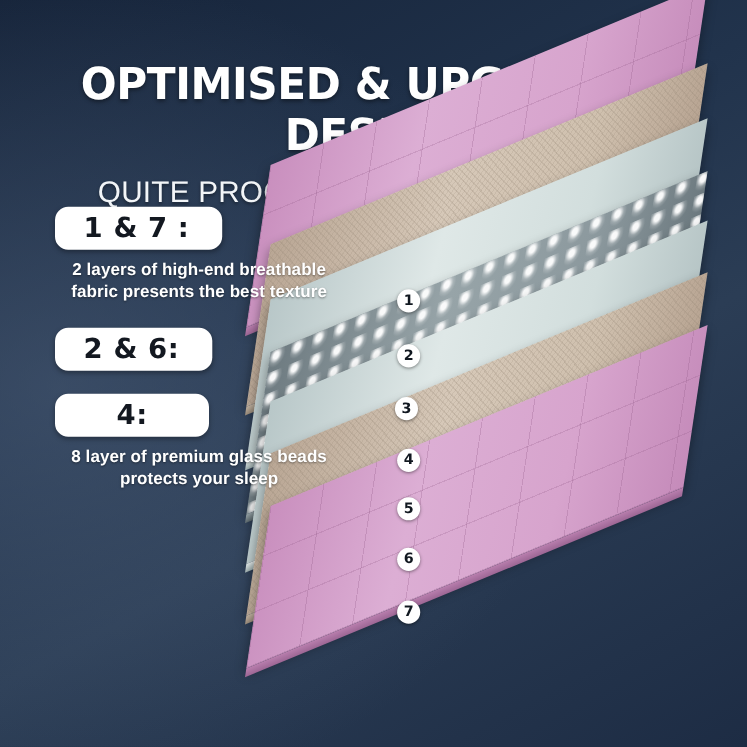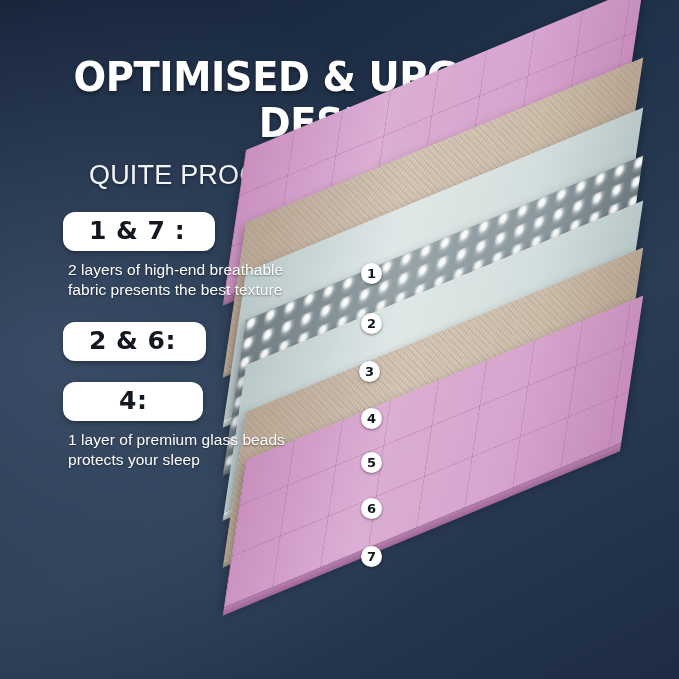--- a/index.html
+++ b/index.html
@@ -26,40 +26,41 @@
     transform:scaleX(0.96);
   }
   .subtitle{
     margin:0;padding-top:14px;
     font-size:27px;font-weight:normal;letter-spacing:0.2px;
     color:#f2f5f8;
     text-shadow:0 1px 3px rgba(0,0,0,.40);
   }
 
   
-  .callouts{position:absolute;left:50px;top:212px;width:300px;margin-left:13px;}
+  .callouts{position:absolute;left:50px;top:188px;width:300px;}
   .callout{margin-bottom:21px;}
   .pill{
     display:inline-block;
     background:#ffffff;border-radius:12px;
     padding:6px 30px 7px 26px;
     box-shadow:0 2px 5px rgba(0,0,0,.35);
   }
   .pill-text{
     font-size:25px;font-weight:bold;color:#131820;
     letter-spacing:0.5px;line-height:1.05;
     font-family:"DejaVu Sans","Liberation Sans",sans-serif;
   }
   .pill.narrow{padding:6px 56px 7px 56px;}
   .desc{
     margin:9px 0 0 5px;
-    font-size:15.5px;font-weight:normal;line-height:1.30;
+    font-size:15.5px;font-weight:bold;line-height:1.30;
     color:#ffffff;letter-spacing:0.05px;
     text-shadow:0 1px 2px rgba(0,0,0,.45);
     max-width:252px;
+    text-align:center;
   }
 
   
   .stack{position:absolute;left:246px;top:150px;width:470px;height:540px;}
   .layer{
     position:absolute;left:0;width:430px;height:128px;
     transform:rotate(-22.5deg) skewX(-31deg);
     transform-origin:left top;
     box-shadow:0 5px 10px rgba(0,0,0,.38);
   }
@@ -180,17 +181,17 @@
       <div class="pill">
         <span class="pill-text">2 &amp; 6:</span>
       </div>
     </div>
 
 
     <div class="callout">
       <div class="pill narrow">
         <span class="pill-text">4:</span>
       </div>
-      <p class="desc">1 layer of premium glass beads protects your sleep</p>
+      <p class="desc">8 layer of premium glass beads protects your sleep</p>
     </div>
 
   </div>
 </div>
 
 </body></html>

